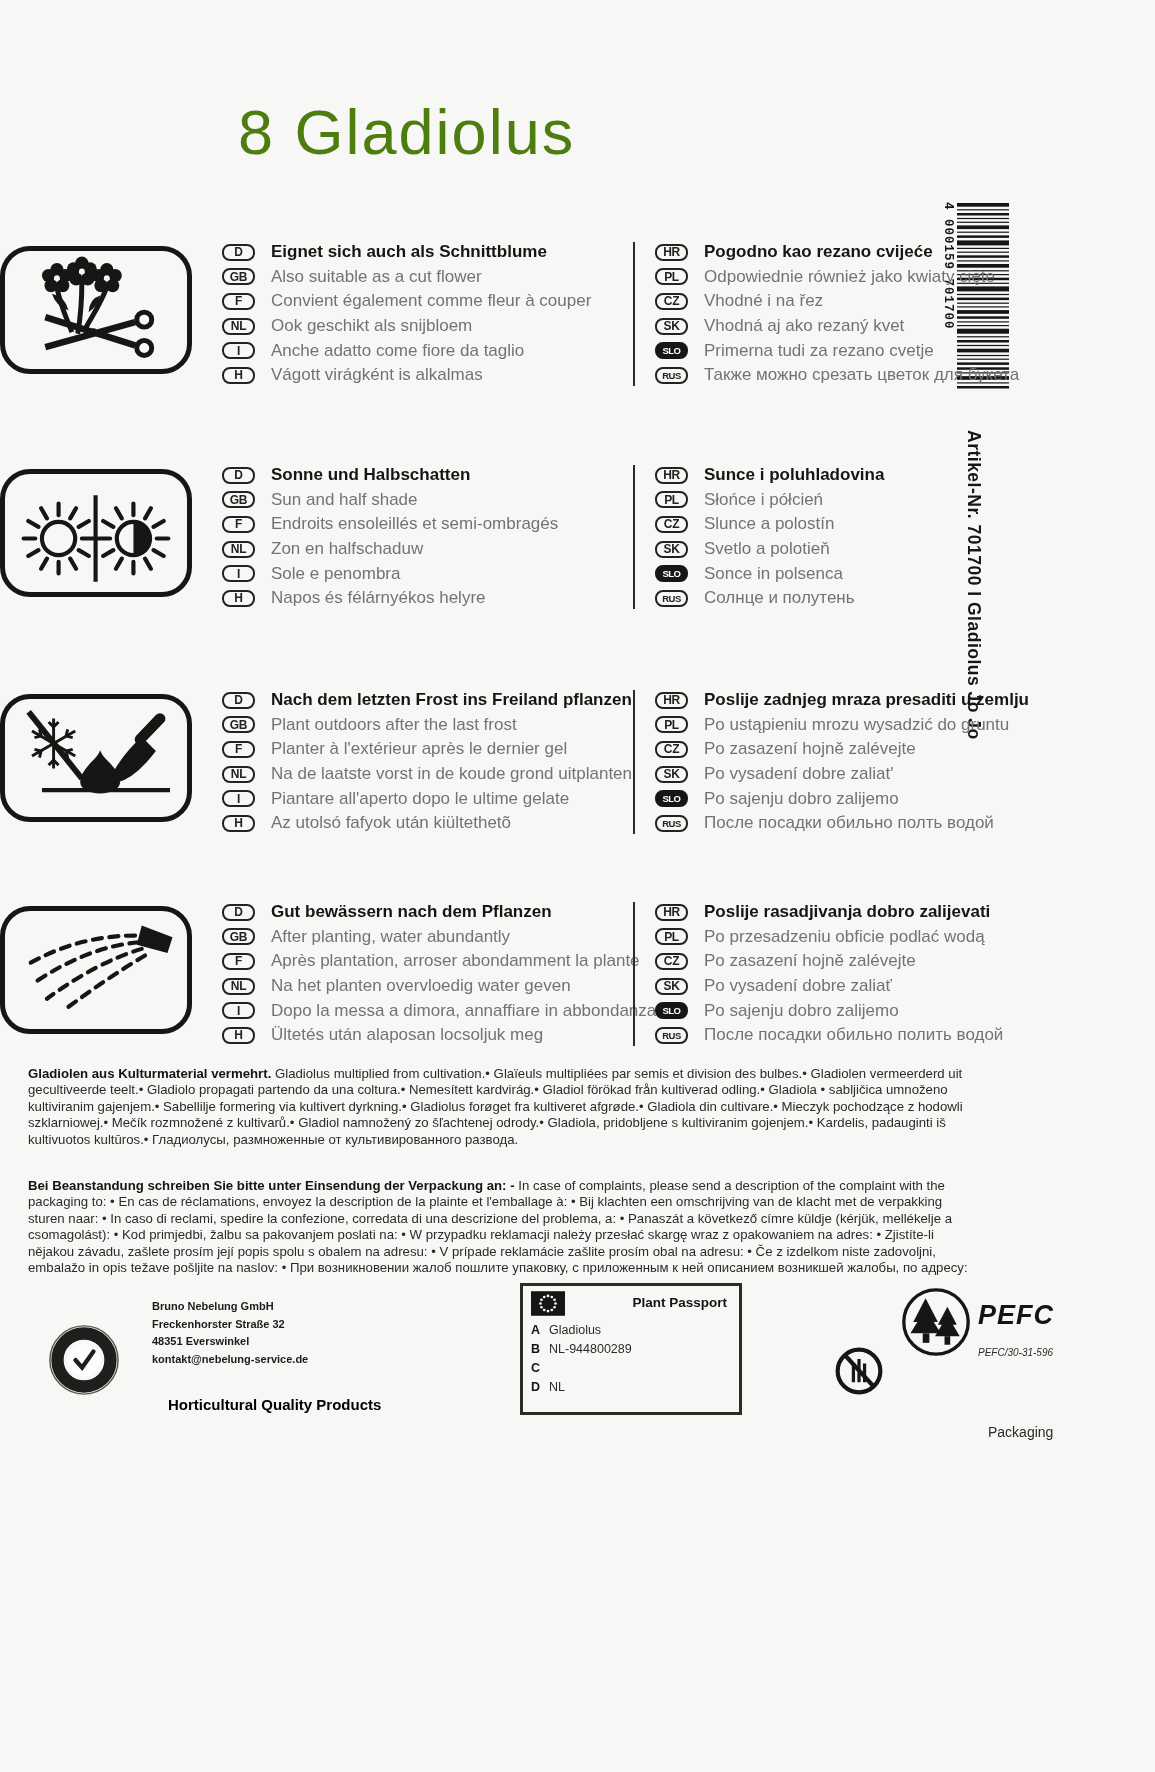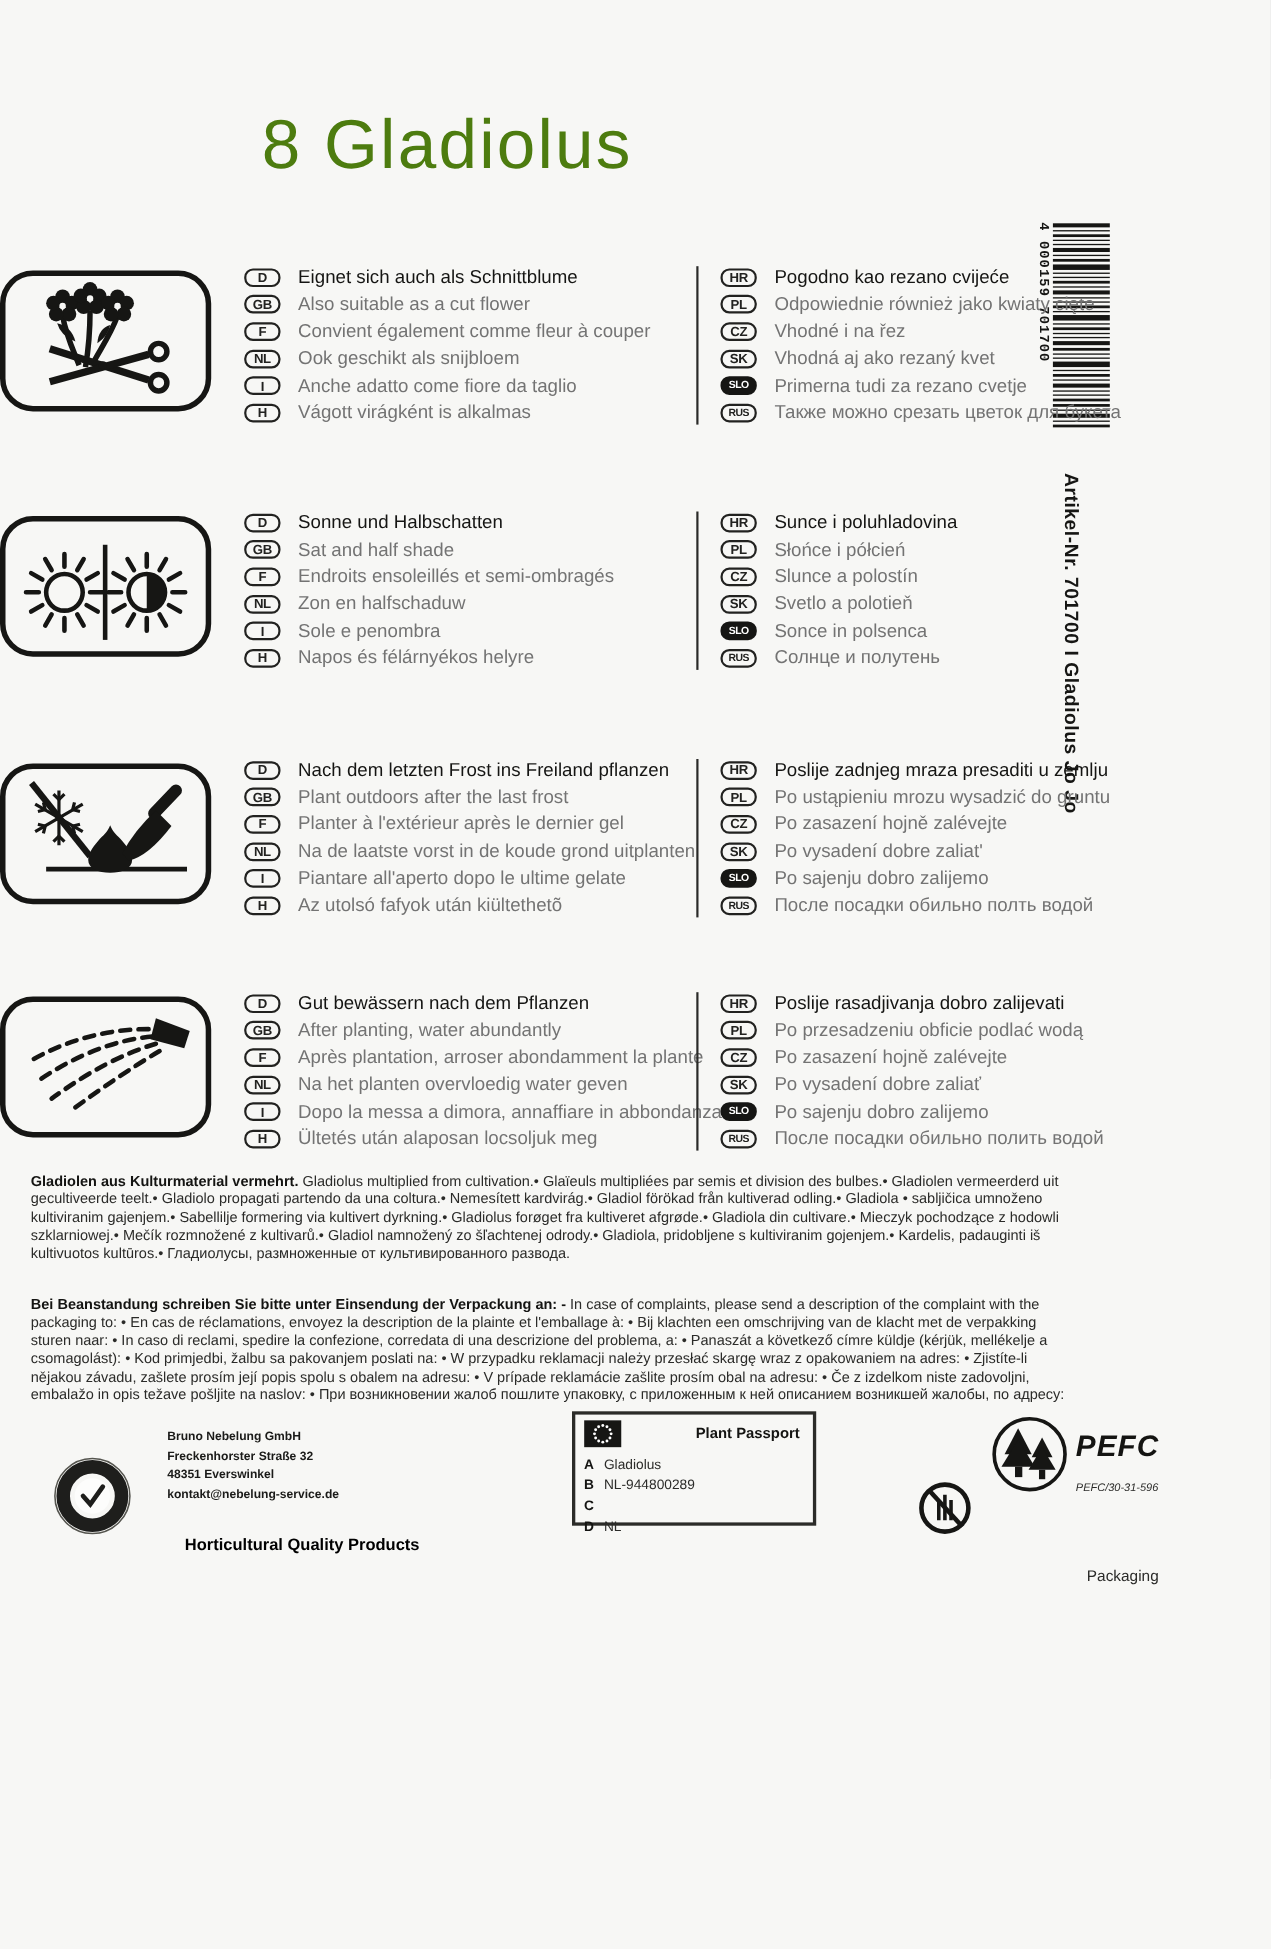--- a/index.html
+++ b/index.html
@@ -27,32 +27,32 @@
   .icon-box{position:absolute;left:0px;width:192px;height:128px;border:5px solid #161614;
       border-radius:30px;box-sizing:border-box;display:flex;align-items:center;justify-content:center;overflow:hidden;}
   .lang-col{position:absolute;display:flex;flex-direction:column;}
   .block-row{display:flex;align-items:center;height:24.6px;}
   .lang-badge{flex:0 0 33px;height:17px;border:2.3px solid #222220;border-radius:8px;
       display:flex;align-items:center;justify-content:center;font-size:12px;font-weight:700;
       color:#222220;letter-spacing:-.3px;box-sizing:border-box;background:transparent;}
   .lang-badge.filled{background:#161614;color:#fff;border-color:#161614;}
   .lang-badge.small{font-size:9.5px;letter-spacing:-.5px;}
   .row-text{margin-left:16px;font-size:17px;color:#737373;white-space:nowrap;}
-  .row-text.bold{font-weight:400;color:#151513;}
+  .row-text.bold{font-weight:700;color:#151513;}
   .col-divider{position:absolute;left:633px;width:2px;background:#2a2a28;}
   
   .para{position:absolute;left:28px;width:952px;font-size:13.2px;line-height:16.4px;
         color:#2b2b29;margin:0;}
   .para b{color:#141412;}
   
   .addr{position:absolute;left:152px;top:1298px;font-size:11px;font-weight:700;
         line-height:17.5px;color:#1b1b19;}
   .tagline{position:absolute;left:168px;top:1396px;font-size:15px;font-weight:700;color:#000000;}
   .sustain{position:absolute;left:48px;top:1324px;}
-  .pp-box{position:absolute;left:520px;top:1283px;width:222px;height:104px;
+  .pp-box{position:absolute;left:520px;top:1283px;width:222px;height:132px;
       border:3px solid #2b2b28;box-sizing:border-box;padding:5px 8px 0 8px;}
   .pp-head{display:flex;align-items:flex-start;}
   .pp-title{margin-left:auto;font-size:13.5px;font-weight:700;padding:4px 4px 0 0;color:#141412;}
   .pp-row{display:flex;align-items:center;height:19px;font-size:12.5px;color:#2b2b29;}
   .pp-key{width:18px;font-weight:700;color:#141412;}
   .crossed{position:absolute;left:833px;top:1345px;}
   .pefc{position:absolute;left:900px;top:1286px;display:flex;}
   .pefc-right{margin-left:6px;padding-top:14px;font-style:italic;}
   .pefc-name{font-size:27px;font-weight:700;letter-spacing:1px;color:#141412;}
   .pefc-code{font-size:10px;color:#2b2b29;margin-top:16px;}
@@ -218,21 +218,21 @@
   <rect x="92" y="22" width="5" height="104" fill="#161614"></rect>
 </svg></span>
       </div>
       <div class="lang-col" style="left: 222px; top: 463px;">
         <div class="block-row">
           <span class="lang-badge">D</span>
           <span class="row-text bold">Sonne und Halbschatten</span>
         </div>
         <div class="block-row">
           <span class="lang-badge">GB</span>
-          <span class="row-text">Sat and half shade</span>
+          <span class="row-text">Sun and half shade</span>
         </div>
         <div class="block-row">
           <span class="lang-badge">F</span>
           <span class="row-text">Endroits ensoleillés et semi-ombragés</span>
         </div>
         <div class="block-row">
           <span class="lang-badge">NL</span>
           <span class="row-text">Zon en halfschaduw</span>
         </div>
         <div class="block-row">

